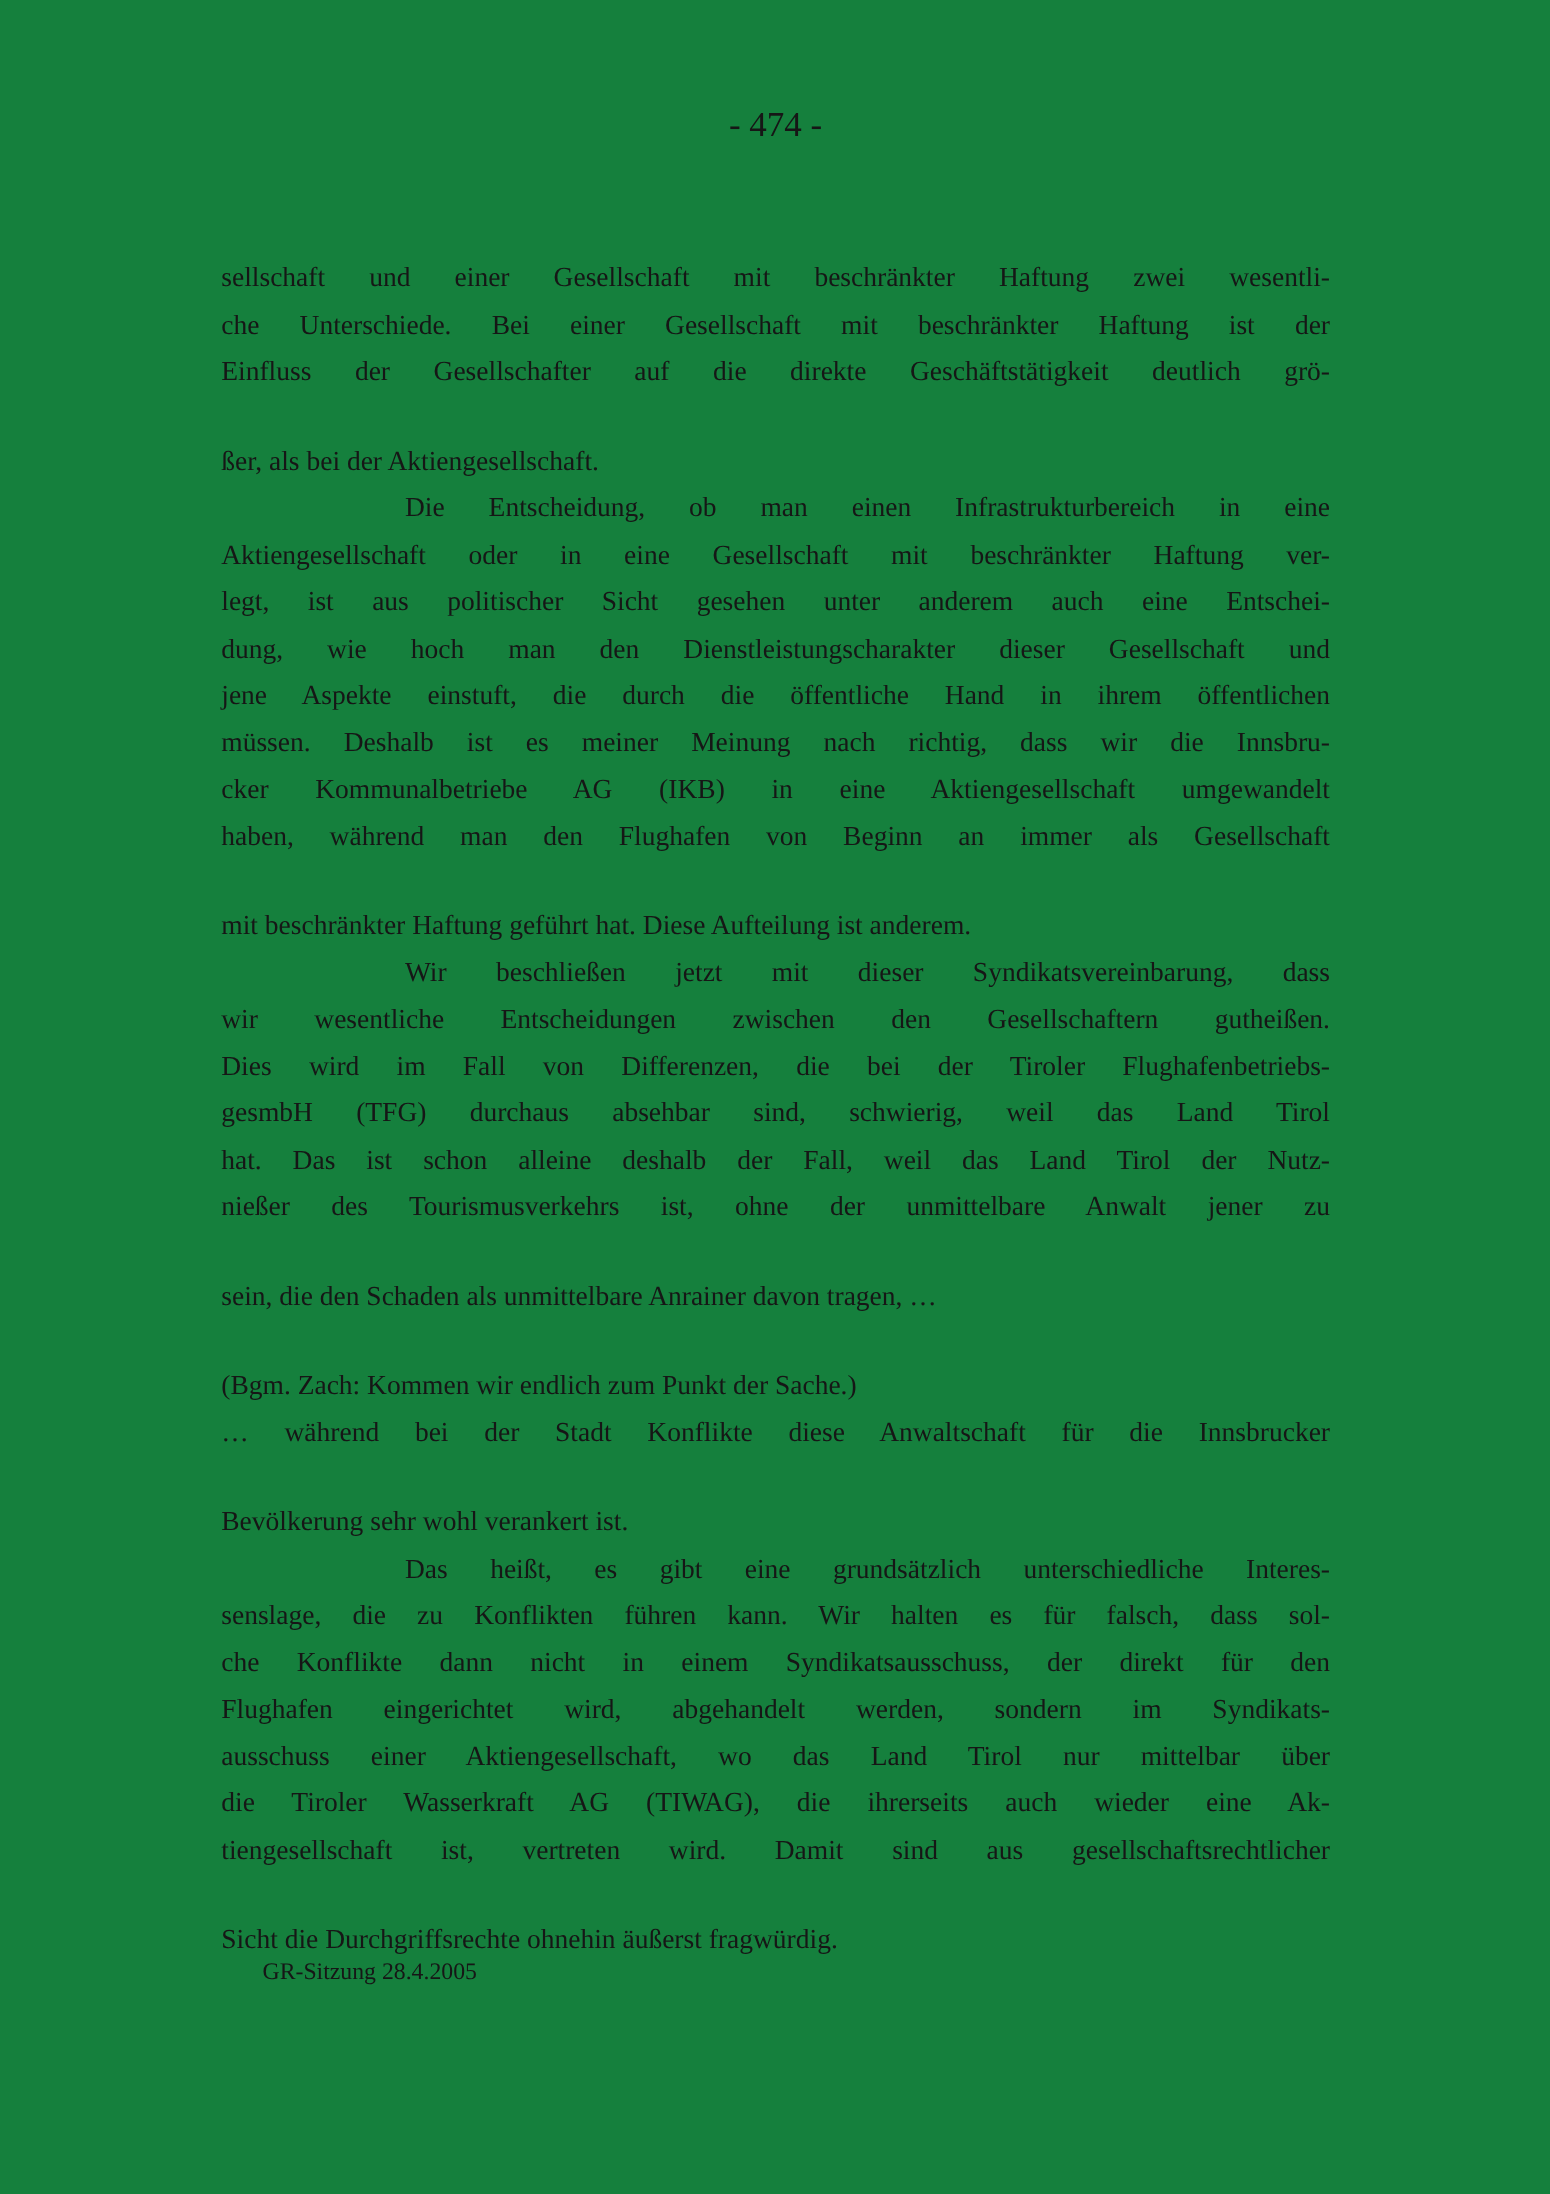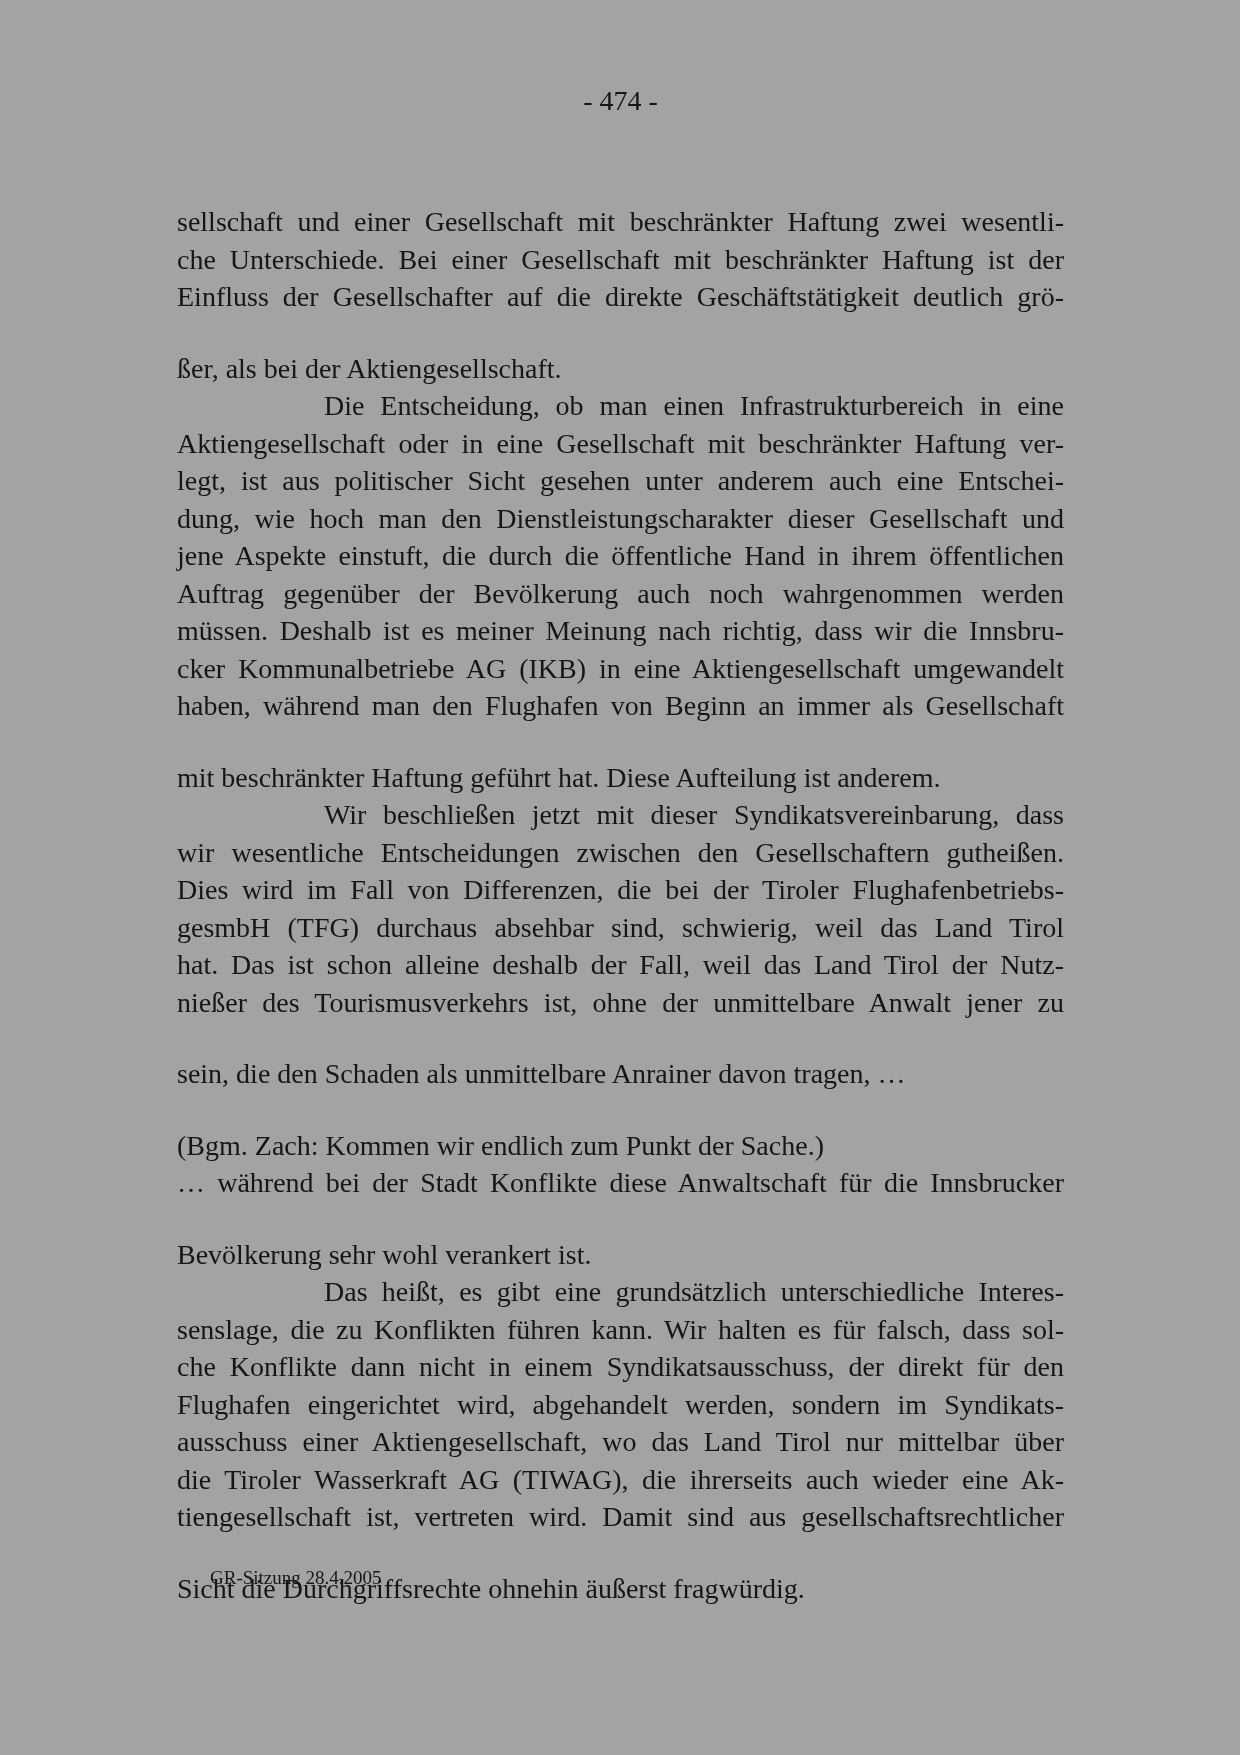--- a/index.html
+++ b/index.html
@@ -4,41 +4,41 @@
 <style>
   html, body {
     margin: 0;
     padding: 0;
     background: #ffffff;
   }
   .page {
     position: relative;
     width: 1240px;
     height: 1755px;
-    background: #a3a3a3;
+    background: #15803d;
     font-family: "Liberation Serif", "DejaVu Serif", serif;
     color: #161616;
     overflow: hidden;
   }
   .page-number {
     position: absolute;
     top: 84px;
     left: 177px;
     width: 887px;
     text-align: center;
     font-size: 28px;
     line-height: 34px;
     white-space: pre;
   }
   .document-body {
     position: absolute;
     top: 203px;
     left: 177px;
     width: 887px;
-    font-size: 28px;
+    font-size: 22px;
     line-height: 37.5px;
   }
   .paragraph {
     margin: 0;
     padding: 0;
   }
   .text-line {
     text-align: justify;
     text-align-last: justify;
     -moz-text-align-last: justify;
@@ -72,21 +72,20 @@
         <div class="text-line">che Unterschiede. Bei einer Gesellschaft mit beschränkter Haftung ist der</div>
         <div class="text-line">Einfluss der Gesellschafter auf die direkte Geschäftstätigkeit deutlich grö-</div>
         <div class="text-line last">ßer, als bei der Aktiengesellschaft.</div>
       </div>
       <div class="paragraph">
         <div class="text-line first-indent">Die Entscheidung, ob man einen Infrastrukturbereich in eine</div>
         <div class="text-line">Aktiengesellschaft oder in eine Gesellschaft mit beschränkter Haftung ver-</div>
         <div class="text-line">legt, ist aus politischer Sicht gesehen unter anderem auch eine Entschei-</div>
         <div class="text-line">dung, wie hoch man den Dienstleistungscharakter dieser Gesellschaft und</div>
         <div class="text-line">jene Aspekte einstuft, die durch die öffentliche Hand in ihrem öffentlichen</div>
-        <div class="text-line">Auftrag gegenüber der Bevölkerung auch noch wahrgenommen werden</div>
         <div class="text-line">müssen. Deshalb ist es meiner Meinung nach richtig, dass wir die Innsbru-</div>
         <div class="text-line">cker Kommunalbetriebe AG (IKB) in eine Aktiengesellschaft umgewandelt</div>
         <div class="text-line">haben, während man den Flughafen von Beginn an immer als Gesellschaft</div>
         <div class="text-line last">mit beschränkter Haftung geführt hat. Diese Aufteilung ist anderem.</div>
       </div>
       <div class="paragraph">
         <div class="text-line first-indent">Wir beschließen jetzt mit dieser Syndikatsvereinbarung, dass</div>
         <div class="text-line">wir wesentliche Entscheidungen zwischen den Gesellschaftern gutheißen.</div>
         <div class="text-line">Dies wird im Fall von Differenzen, die bei der Tiroler Flughafenbetriebs-</div>
         <div class="text-line">gesmbH (TFG) durchaus absehbar sind, schwierig, weil das Land Tirol</div>

